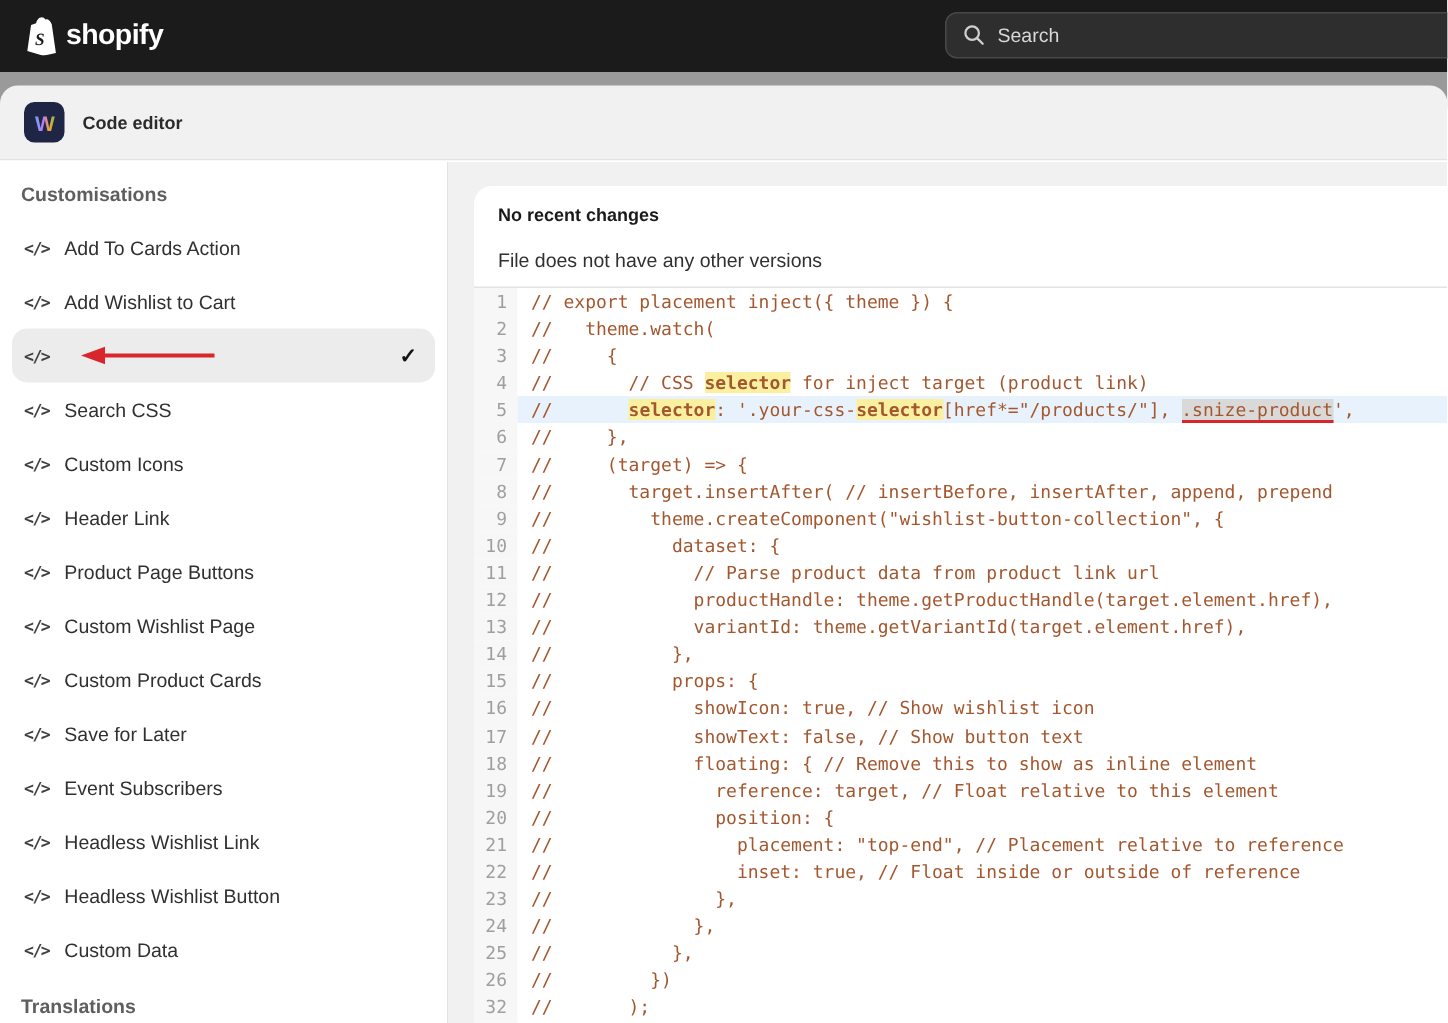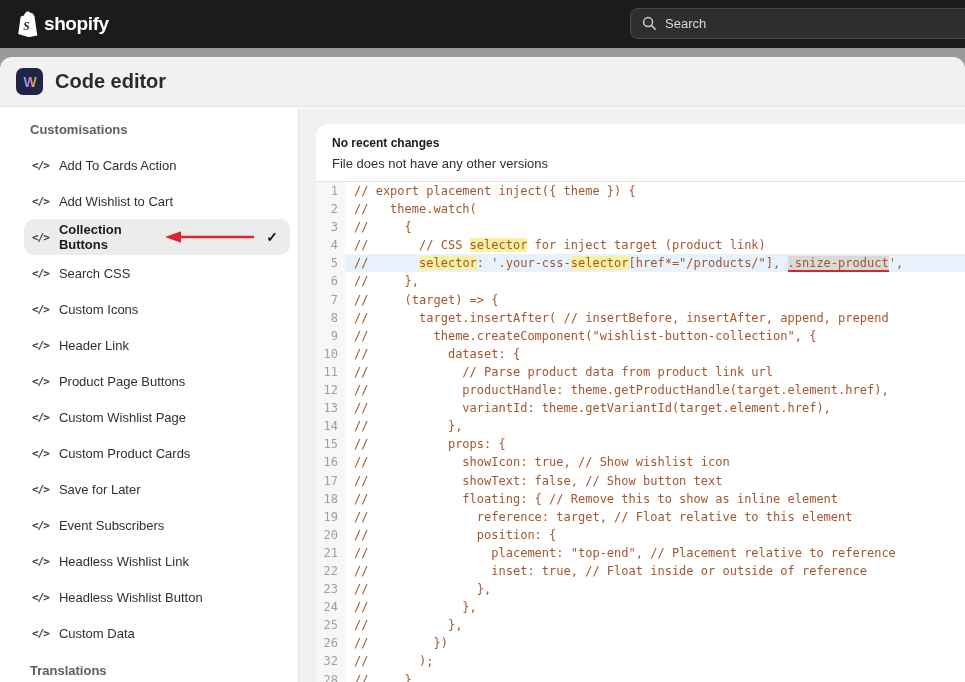--- a/index.html
+++ b/index.html
@@ -15,51 +15,51 @@
              border:1px solid #484848;border-radius:8px;display:flex;align-items:center;
              gap:8px;padding:0 11px;box-sizing:border-box;color:#d9d9d9;font-size:13px;}
 
   
   .graystrip{position:absolute;top:48px;left:0;width:965px;height:24px;background:#9a9a9a;}
   .appbar{position:absolute;top:57px;left:0;width:965px;height:50px;background:#f1f1f1;
           border-radius:12px 12px 0 0;border-bottom:1px solid #e2e2e2;display:flex;
           align-items:center;gap:12px;padding:0 16px;box-sizing:border-box;}
   .appicon{width:27px;height:27px;border-radius:7px;background:#1f2544;display:flex;
            align-items:center;justify-content:center;flex:0 0 auto;}
-  .apptitle{font-size:20px;font-weight:700;color:#2b2b2b;}
+  .apptitle{font-size:12px;font-weight:700;color:#2b2b2b;}
 
   
   .sidebar{position:absolute;top:108px;left:0;width:299px;bottom:0;background:#fff;
-           border-right:1px solid #e3e3e3;box-sizing:border-box;padding-top:2px;overflow:hidden;padding-left:16px;}
+           border-right:1px solid #e3e3e3;box-sizing:border-box;padding-top:2px;overflow:hidden;}
   .side-heading{font-size:13px;font-weight:700;color:#5e5e5e;padding:12px 14px 10px 14px;}
   .side-item{display:flex;align-items:center;height:36px;margin:0 8px;padding:0 8px;
              border-radius:10px;font-size:13px;color:#303030;font-weight:500;gap:10px;cursor:pointer;}
   .side-item.selected{background:#ececec;font-weight:700;color:#1a1a1a;}
   .code-glyph{font-family:"DejaVu Sans Mono",monospace;font-size:11px;font-weight:600;
               color:#404040;letter-spacing:-1px;}
   .check{margin-left:auto;font-size:14px;font-weight:700;color:#141414;padding-right:4px;}
   .arrow-annot{margin-left:10px;display:flex;align-items:center;}
 
   
   .workspace{position:absolute;top:108px;left:299px;right:0;bottom:0;background:#f1f1f1;overflow:hidden;}
   .panel{position:absolute;left:17px;top:16px;right:-12px;bottom:-8px;background:#fff;
          border-radius:12px 0 0 0;overflow:hidden;}
   .panel-head{padding:12px 16px 10px 16px;}
   .panel-title{font-size:12px;font-weight:700;color:#1a1a1a;}
-  .panel-sub{font-size:13px;color:#303030;margin-top:6px;}
+  .panel-sub{font-size:13px;color:#303030;margin-top:16px;}
 
   
   .code{border-top:1px solid #e3e3e3;font-family:"DejaVu Sans Mono",monospace;
         font-size:12px;line-height:18.1px;}
   .code-line{display:flex;height:18.1px;}
   .gutter{flex:0 0 29px;background:#f7f7f7;color:#9f9f9f;text-align:right;
           padding-right:7px;box-sizing:border-box;user-select:none;}
   .line-text{flex:1;white-space:pre;padding-left:9px;color:var(--comment,#a3572e);}
   .line-text.active{background:var(--active_line,#e8f2fc);}
-  .hl-y{background:var(--highlight_yellow,#fbf0a0);}
+  .hl-y{background:var(--highlight_yellow,#fbf0a0);font-weight:bold;}
   .hl-m{background:var(--marked_bg,#d9d9d9);border-bottom:2.5px solid var(--marked_underline,#d7262c);text-align:center;}
 </style>
 </head>
 <body>
 
 <div class="screen">
 
   <div class="topbar">
     <div class="logo">
       <svg width="23" height="26" viewBox="0 0 24 27">
@@ -102,21 +102,20 @@
         <div class="side-item">
           <span class="code-glyph">&lt;/&gt;</span>
           <span>Add To Cards Action</span>
         </div>
         <div class="side-item">
           <span class="code-glyph">&lt;/&gt;</span>
           <span>Add Wishlist to Cart</span>
         </div>
         <div class="side-item selected">
           <span class="code-glyph">&lt;/&gt;</span>
-          <span>Collection Buttons</span>
           <span class="arrow-annot">
             <svg width="92" height="14" viewBox="0 0 92 14">
               <line x1="15" y1="7" x2="90" y2="7" stroke="#d7262c" stroke-width="2.6"></line>
               <polygon points="1,7 17,1.2 17,12.8" fill="#d7262c"></polygon>
             </svg>
           </span>
           <span class="check">✓</span>
         </div>
         <div class="side-item">
           <span class="code-glyph">&lt;/&gt;</span>

